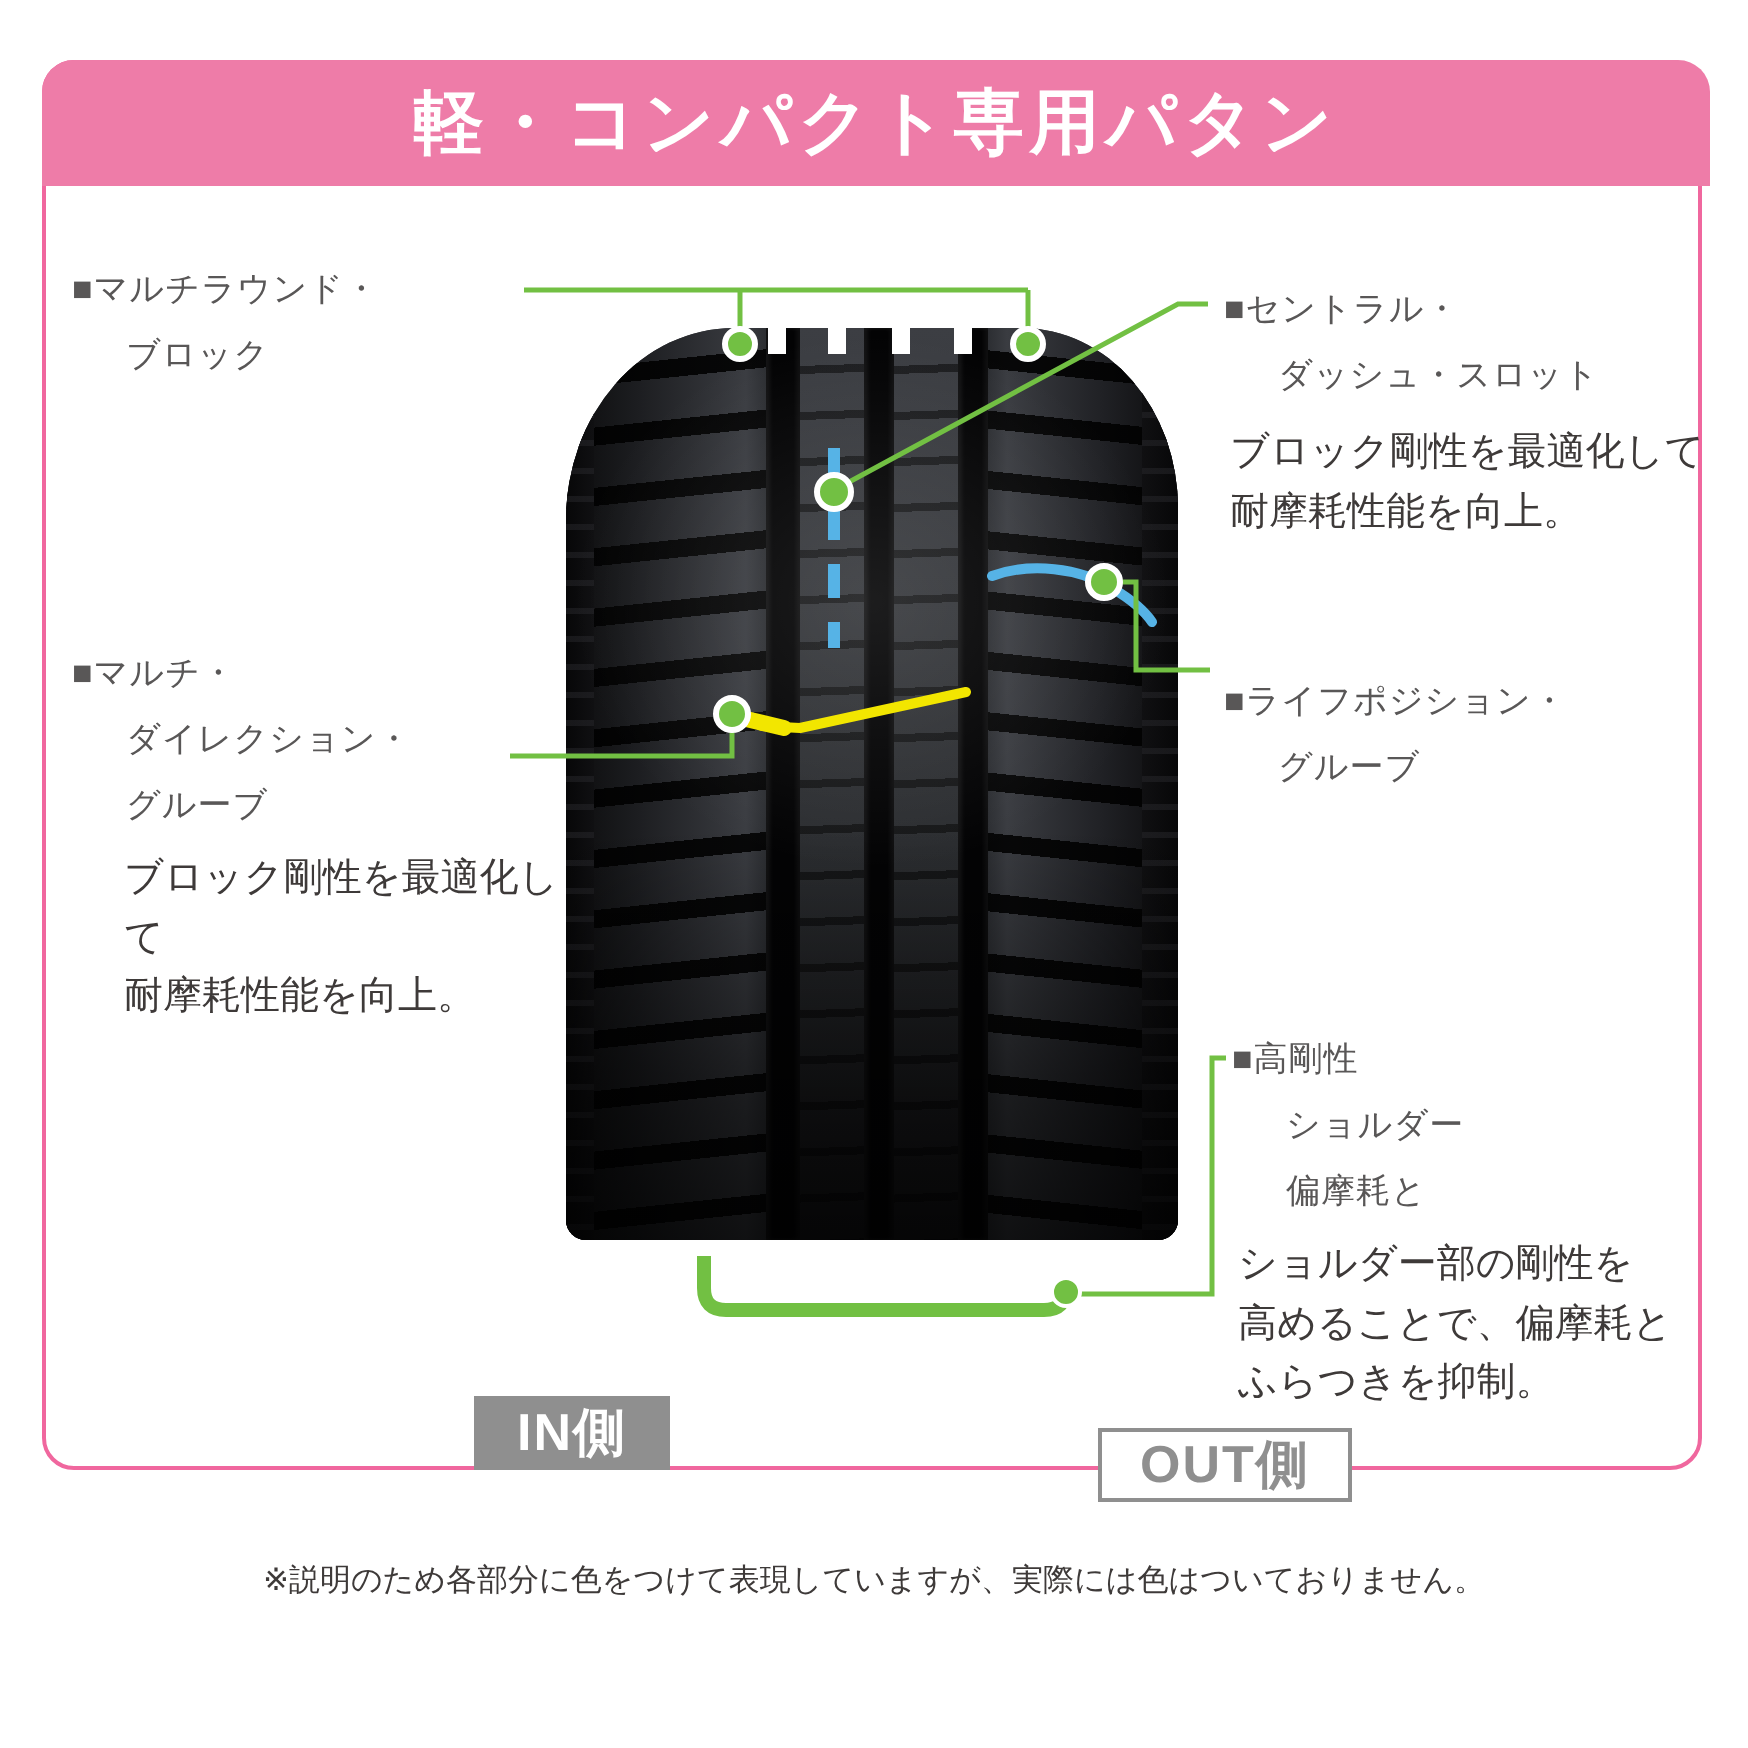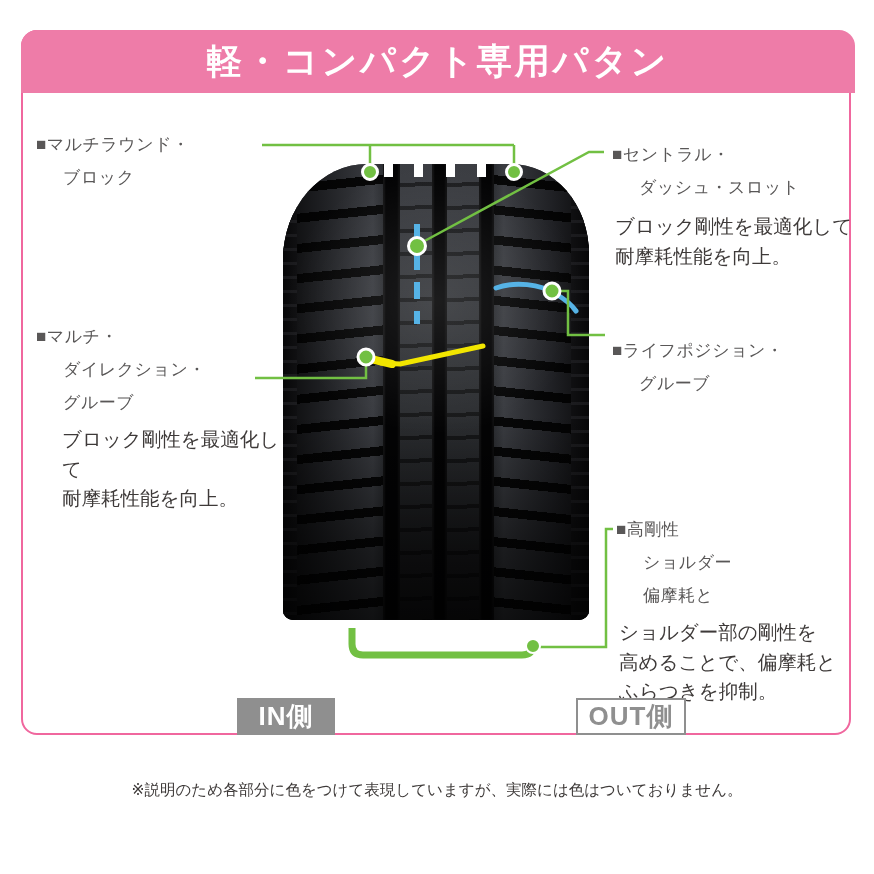--- a/index.html
+++ b/index.html
@@ -45,22 +45,22 @@
   #ann-shoulder{left:616px;top:513px;width:240px;}
   #ann-shoulder .ann-body{margin:6px 0 0 3px;}
 
   
   .side-label{
     position:absolute;top:698px;height:37px;z-index:6;box-sizing:border-box;
     display:flex;align-items:center;justify-content:center;
     font-weight:bold;font-size:26px;letter-spacing:1px;
   }
   #label-in{left:237px;width:98px;background:var(--label_gray,#8f8f8f);color:#fff;}
-  #label-out{left:576px;width:110px;background:#fff;color:var(--label_gray,#8f8f8f);
-    border:2px solid var(--label_gray,#8f8f8f);}
+  #label-out{left:549px;width:127px;background:#fff;color:var(--label_gray,#8f8f8f);
+    border:2px solid var(--label_gray,#8f8f8f);margin-top:16px;}
 
   .footnote{
     position:absolute;left:0;top:780px;width:874px;text-align:center;z-index:6;
     font-size:15.5px;color:var(--body_gray,#3e3a39);
   }
 
   
   .tire{
     position:absolute;left:283px;top:164px;width:306px;height:456px;z-index:2;overflow:hidden;
     border-radius:84px 78px 10px 10px / 96px 90px 10px 10px;

